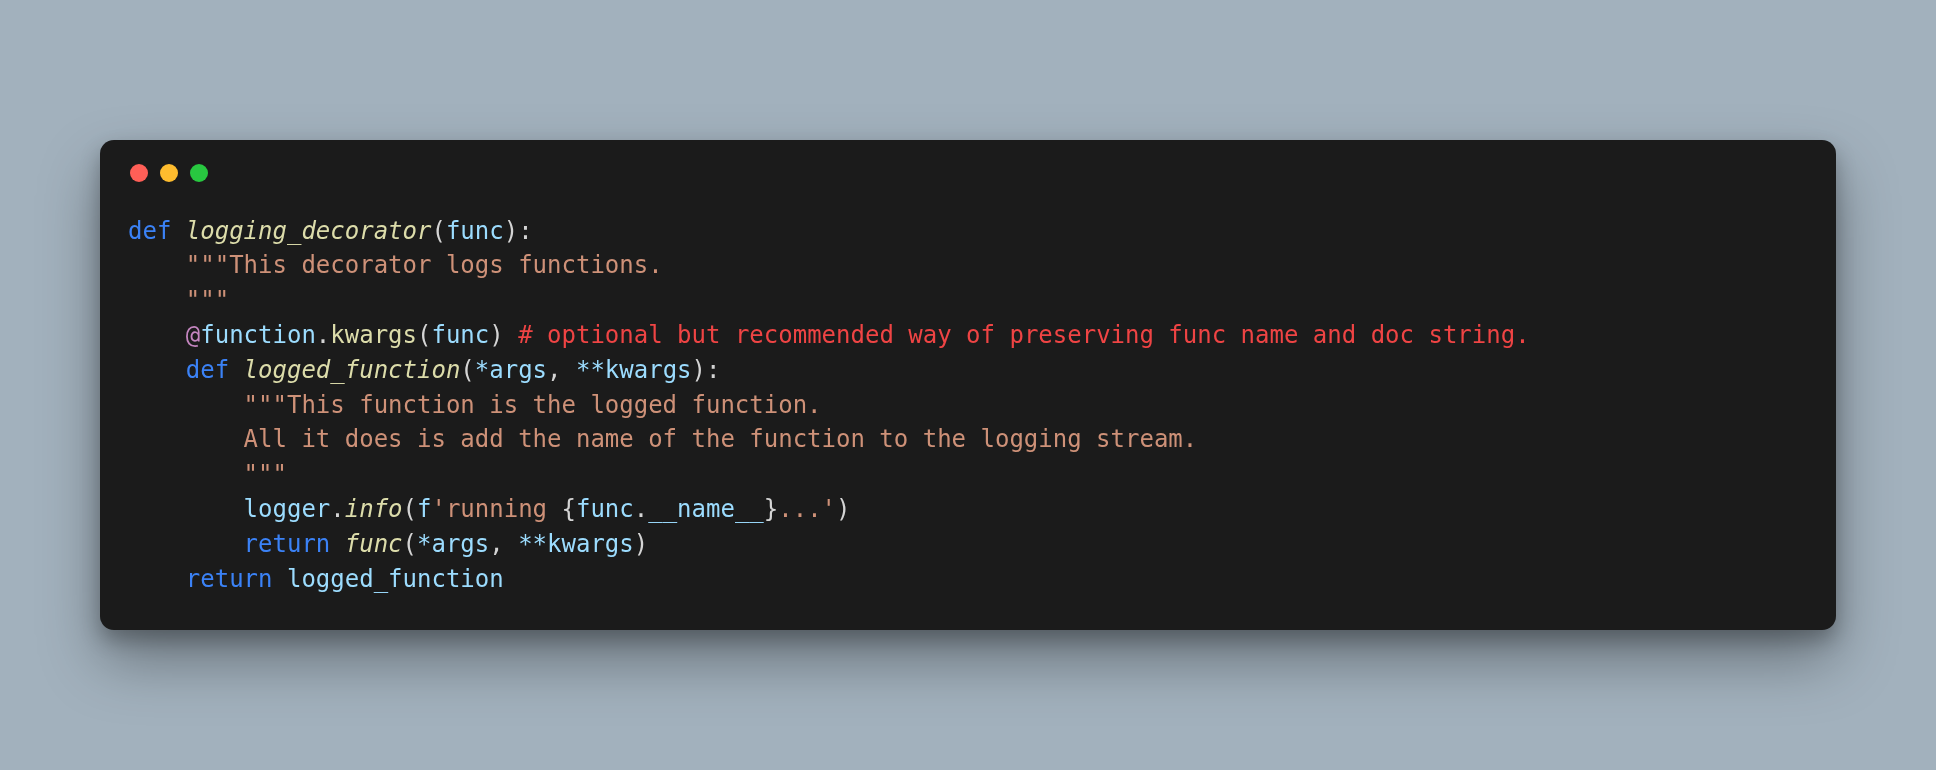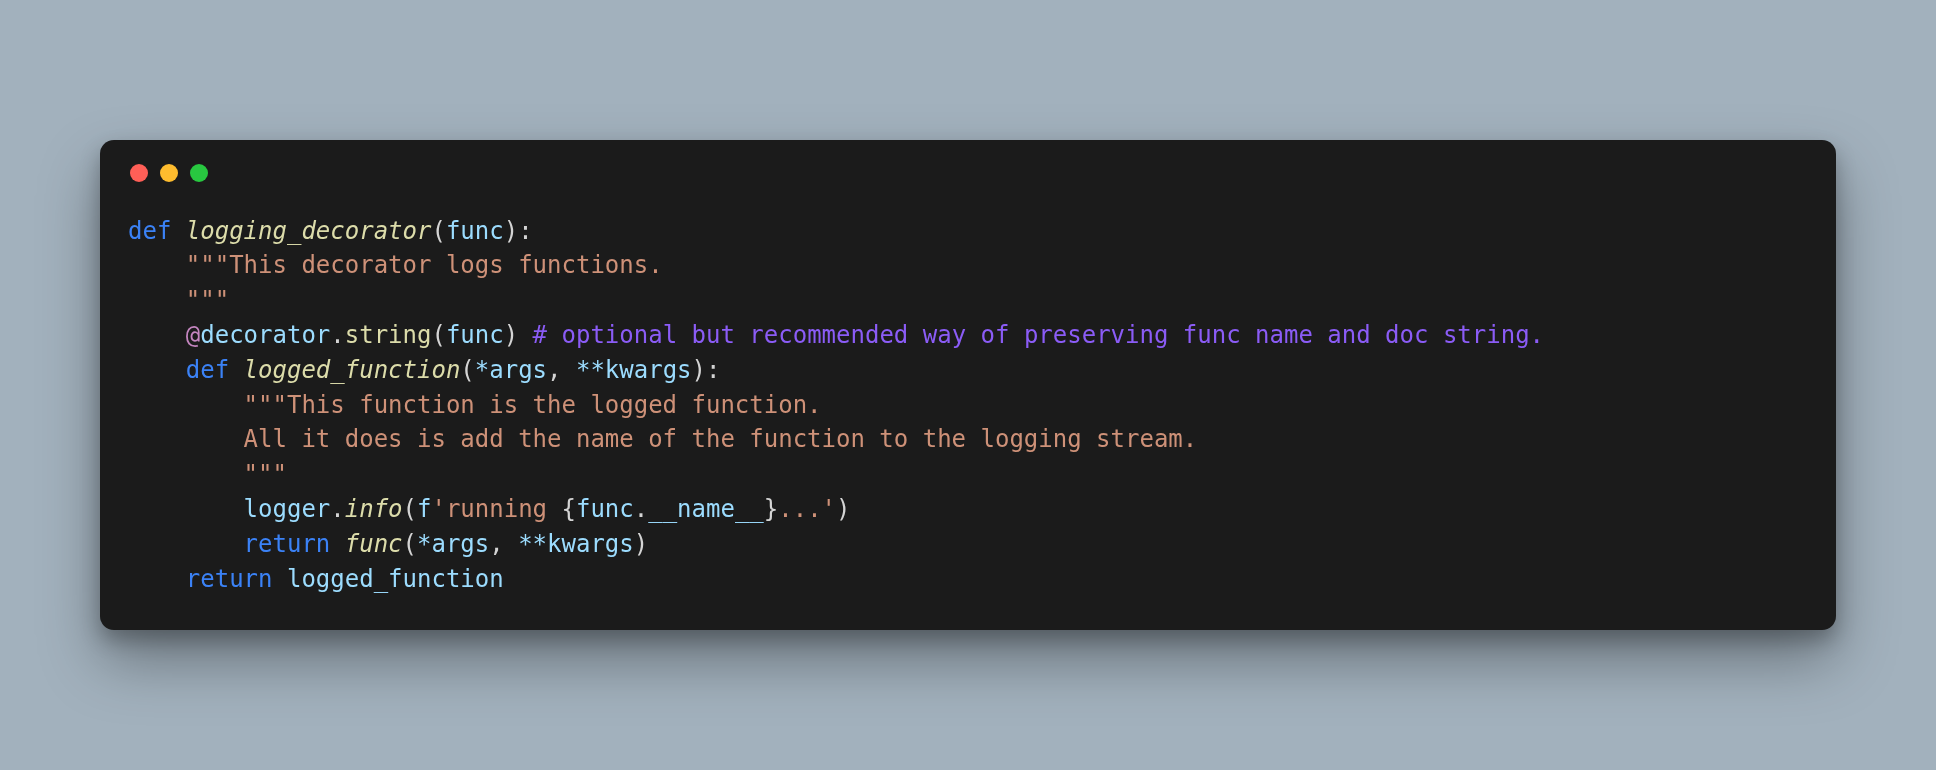--- a/index.html
+++ b/index.html
@@ -45,41 +45,41 @@
     color: #d6d6d6;
     white-space: pre;
     overflow: hidden;
   }
 
   .tok-kw      { color: #3b82f6; }  
   .tok-fn      { color: #dcdcaa; font-style: italic; }  
   .tok-param   { color: #9cdcfe; }  
   .tok-punct   { color: #d4d4d4; }  
   .tok-str     { color: #ce9178; }  
-  .tok-comment { color: #8b5cf6; }  
+  .tok-comment { color: #ef4444; }  
   .tok-deco    { color: #dcdcaa; }  
   .tok-at      { color: #c586c0; }  
   .tok-fstr    { color: #ce9178; }  
   .tok-fexpr   { color: #9cdcfe; }  
 </style>
 </head>
 <body>
 
 <div class="stage">
   <div class="window">
     <div class="titlebar">
       <div class="traffic red"></div>
       <div class="traffic yellow"></div>
       <div class="traffic green"></div>
     </div>
 
 <pre class="code"><span><span class="tok-kw">def</span> <span class="tok-fn">logging_decorator</span><span class="tok-punct">(</span><span class="tok-param">func</span><span class="tok-punct">):</span></span>
 <span>    <span class="tok-str">"""This decorator logs functions.</span></span>
 <span>    <span class="tok-str">"""</span></span>
-<span>    <span class="tok-at">@</span><span class="tok-param">decorator</span><span class="tok-punct">.</span><span class="tok-deco">string</span><span class="tok-punct">(</span><span class="tok-param">func</span><span class="tok-punct">)</span> <span class="tok-comment"># optional but recommended way of preserving func name and doc string.</span></span>
+<span>    <span class="tok-at">@</span><span class="tok-param">function</span><span class="tok-punct">.</span><span class="tok-deco">kwargs</span><span class="tok-punct">(</span><span class="tok-param">func</span><span class="tok-punct">)</span> <span class="tok-comment"># optional but recommended way of preserving func name and doc string.</span></span>
 <span>    <span class="tok-kw">def</span> <span class="tok-fn">logged_function</span><span class="tok-punct">(</span><span class="tok-param">*args</span><span class="tok-punct">, </span><span class="tok-param">**kwargs</span><span class="tok-punct">):</span></span>
 <span>        <span class="tok-str">"""This function is the logged function.</span></span>
 <span>        <span class="tok-str">All it does is add the name of the function to the logging stream.</span></span>
 <span>        <span class="tok-str">"""</span></span>
 <span>        <span class="tok-param">logger</span><span class="tok-punct">.</span><span class="tok-fn">info</span><span class="tok-punct">(</span><span class="tok-param">f</span><span class="tok-fstr">'</span><span class="tok-fstr">running </span><span class="tok-punct">{</span><span class="tok-fexpr">func</span><span class="tok-punct">.</span><span class="tok-fexpr">__name__</span><span class="tok-punct">}</span><span class="tok-fstr">...</span><span class="tok-fstr">'</span><span class="tok-punct">)</span></span>
 <span>        <span class="tok-kw">return</span> <span class="tok-fn">func</span><span class="tok-punct">(</span><span class="tok-param">*args</span><span class="tok-punct">, </span><span class="tok-param">**kwargs</span><span class="tok-punct">)</span></span>
 <span>    <span class="tok-kw">return</span> <span class="tok-param">logged_function</span></span></pre>
   </div>
 </div>
 

